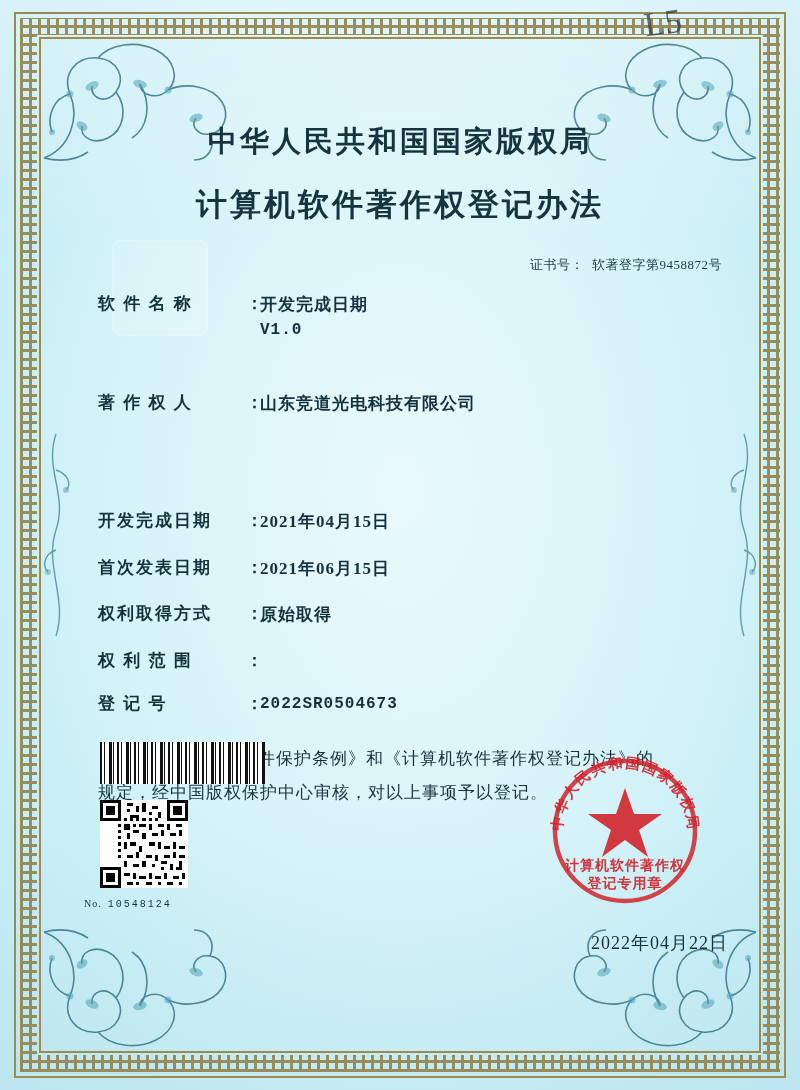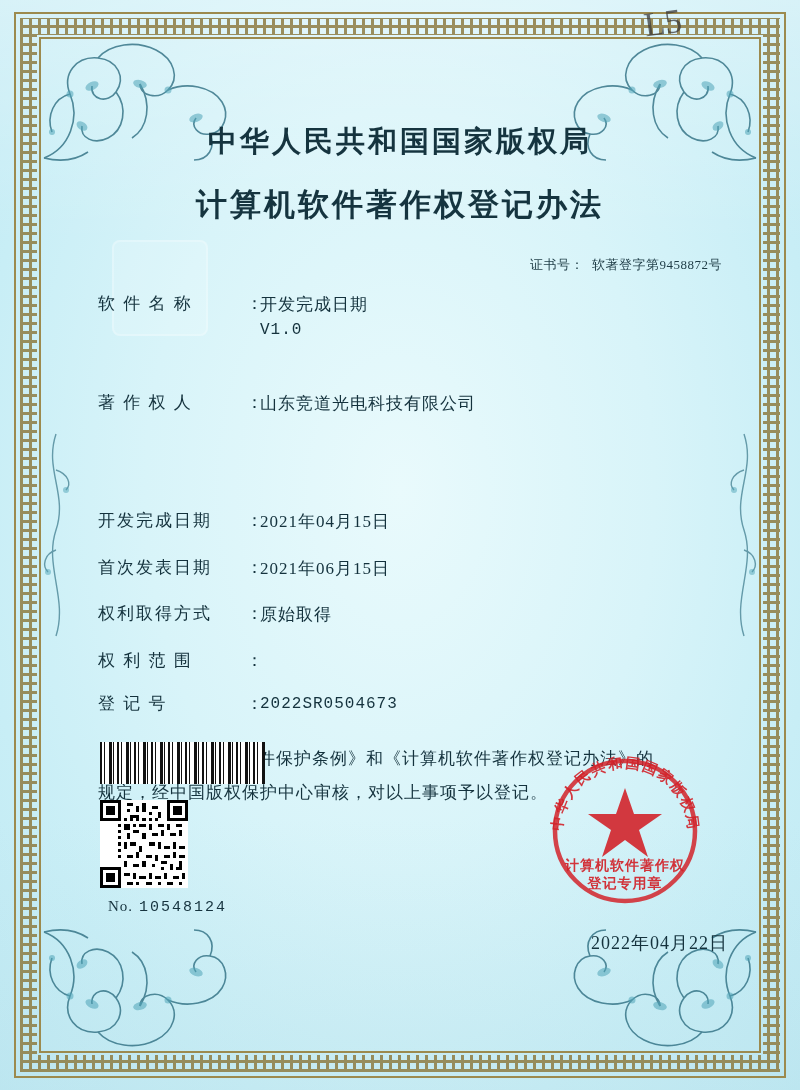--- a/index.html
+++ b/index.html
@@ -124,20 +124,21 @@
     margin-top: 30px;
     padding-right: 8px;
     letter-spacing: 0.5px;
   }
   .cert-no-row .cert-no-label { margin-right: 8px; }
 
   
   .fields {
     margin-top: 18px;
     padding-left: 28px;
+    font-weight: bold;
   }
   .field-row {
     display: flex;
     align-items: flex-start;
     margin-bottom: 22px;
     font-size: 17px;
     color: #14323d;
   }
   .field-label {
     width: 148px;
@@ -204,23 +205,23 @@
   .qrcode {
     position: absolute;
     left: 100px;
     top: 800px;
     width: 88px;
     height: 88px;
   }
 
   .serial {
     position: absolute;
-    left: 108px;
+    left: 84px;
     top: 898px;
-    font-size: 15px;
+    font-size: 10px;
     color: #16333e;
     letter-spacing: 1px;
   }
   .serial .serial-num {
     font-family: "Liberation Mono", "DejaVu Sans Mono", monospace;
     margin-left: 6px;
     letter-spacing: 2px;
   }
 
   

